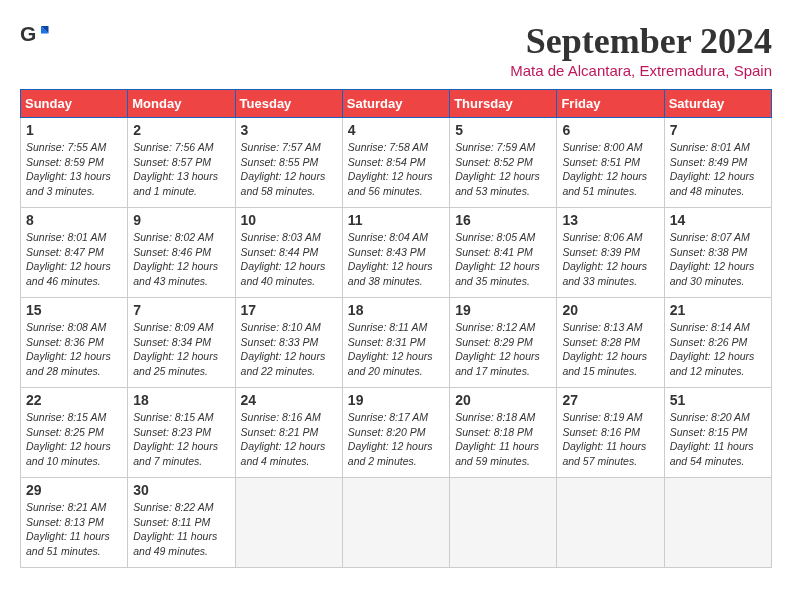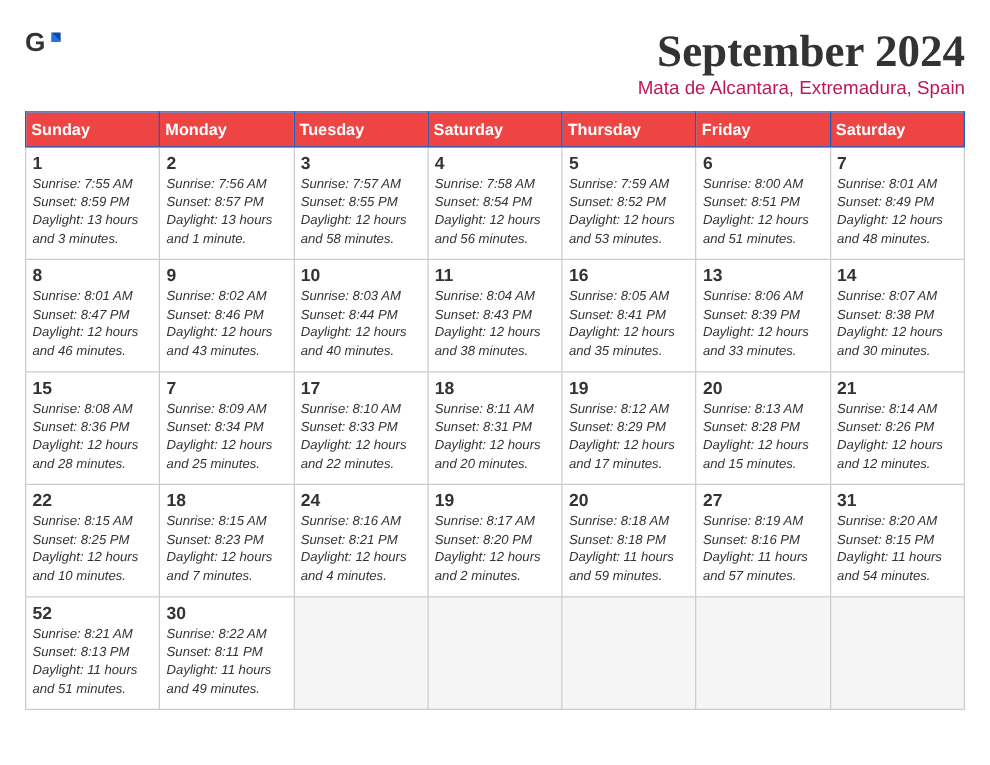--- a/index.html
+++ b/index.html
@@ -225,27 +225,27 @@
         </td>
         <td>
           <span class="day-num">20</span>
           <div class="day-info">Sunrise: 8:18 AM<br>Sunset: 8:18 PM<br>Daylight: 11 hours and 59 minutes.</div>
         </td>
         <td>
           <span class="day-num">27</span>
           <div class="day-info">Sunrise: 8:19 AM<br>Sunset: 8:16 PM<br>Daylight: 11 hours and 57 minutes.</div>
         </td>
         <td>
-          <span class="day-num">31</span>
+          <span class="day-num">51</span>
           <div class="day-info">Sunrise: 8:20 AM<br>Sunset: 8:15 PM<br>Daylight: 11 hours and 54 minutes.</div>
         </td>
       </tr>
       <tr>
         <td>
-          <span class="day-num">52</span>
+          <span class="day-num">29</span>
           <div class="day-info">Sunrise: 8:21 AM<br>Sunset: 8:13 PM<br>Daylight: 11 hours and 51 minutes.</div>
         </td>
         <td>
           <span class="day-num">30</span>
           <div class="day-info">Sunrise: 8:22 AM<br>Sunset: 8:11 PM<br>Daylight: 11 hours and 49 minutes.</div>
         </td>
         <td class="empty"></td>
         <td class="empty"></td>
         <td class="empty"></td>
         <td class="empty"></td>

